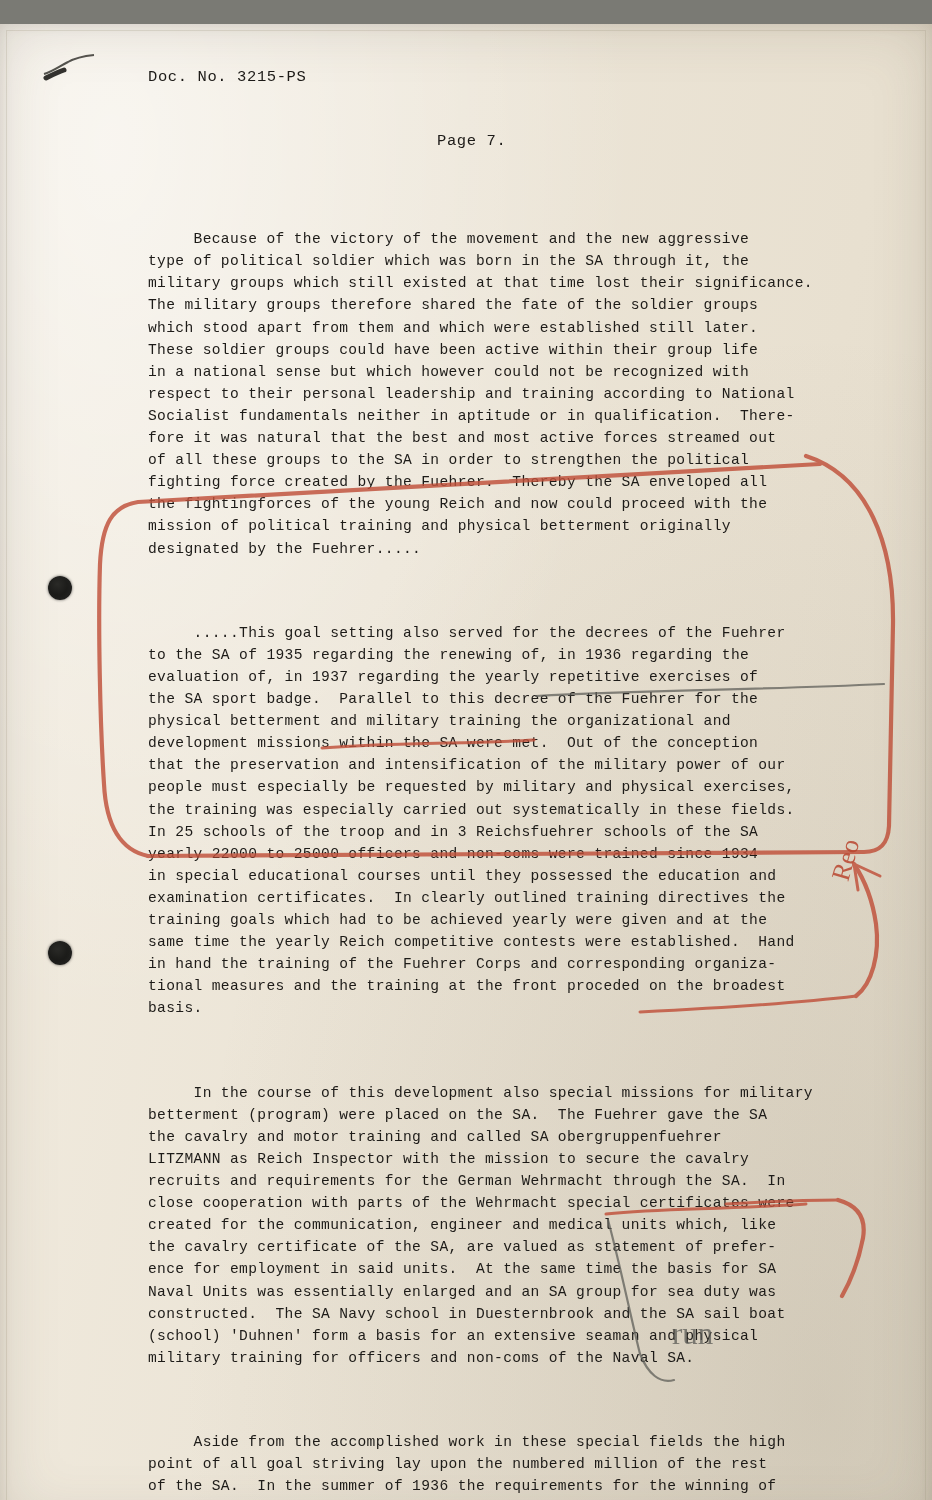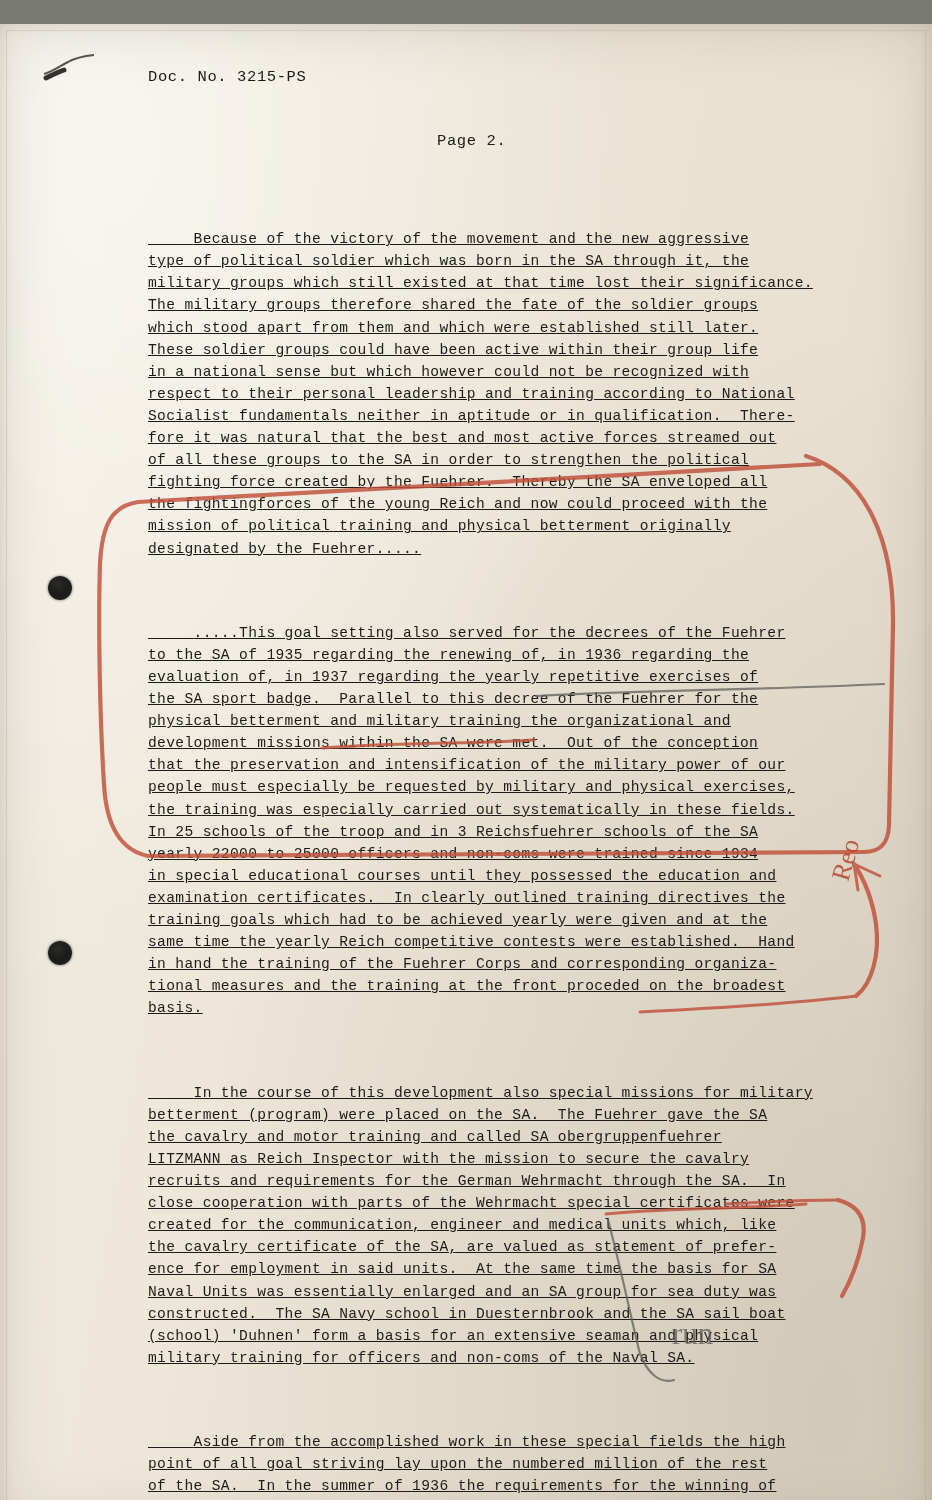--- a/index.html
+++ b/index.html
@@ -59,21 +59,21 @@
     position: absolute;
     left: 148px;
     top: 160px;
     width: 714px;
     font-size: 14.6px;
     line-height: 22.1px;
     letter-spacing: 0.35px;
     white-space: pre-wrap;
     text-align: left;
   }
-  .para { margin: 0 0 18px 0; white-space: pre-wrap; text-decoration: underline; }
+  .para { margin: 0 0 18px 0; white-space: pre-wrap; }
   .para:last-child { margin-bottom: 0; }
 
   
   .punch {
     position: absolute;
     width: 24px; height: 24px;
     border-radius: 50%;
     background: radial-gradient(circle at 38% 34%, #2b2b28 0%, #151513 70%, #0c0c0b 100%);
     box-shadow: 0 0 3px rgba(0,0,0,0.6), inset -2px -2px 4px rgba(255,255,255,0.06);
   }
@@ -119,21 +119,21 @@
 
 <div class="page">
   <div class="paper-grain"></div>
 
   <svg class="corner-mark" viewBox="0 0 56 30">
     <path d="M2 22 C10 20, 18 14, 26 10 C33 6, 42 4, 52 3" stroke="#2a2a26" stroke-width="2" fill="none" opacity="0.8"></path>
     <path d="M4 26 C12 22, 16 20, 22 18" stroke="#1d1d1a" stroke-width="5" fill="none" opacity="0.9" stroke-linecap="round"></path>
   </svg>
 
   <div class="doc-no">Doc. No. 3215-PS</div>
-  <div class="page-label">Page 2.</div>
+  <div class="page-label">Page 7.</div>
 
   <div class="body-text">
     <p class="para">     Because of the victory of the movement and the new aggressive
 type of political soldier which was born in the SA through it, the
 military groups which still existed at that time lost their significance.
 The military groups therefore shared the fate of the soldier groups
 which stood apart from them and which were established still later.
 These soldier groups could have been active within their group life
 in a national sense but which however could not be recognized with
 respect to their personal leadership and training according to National

